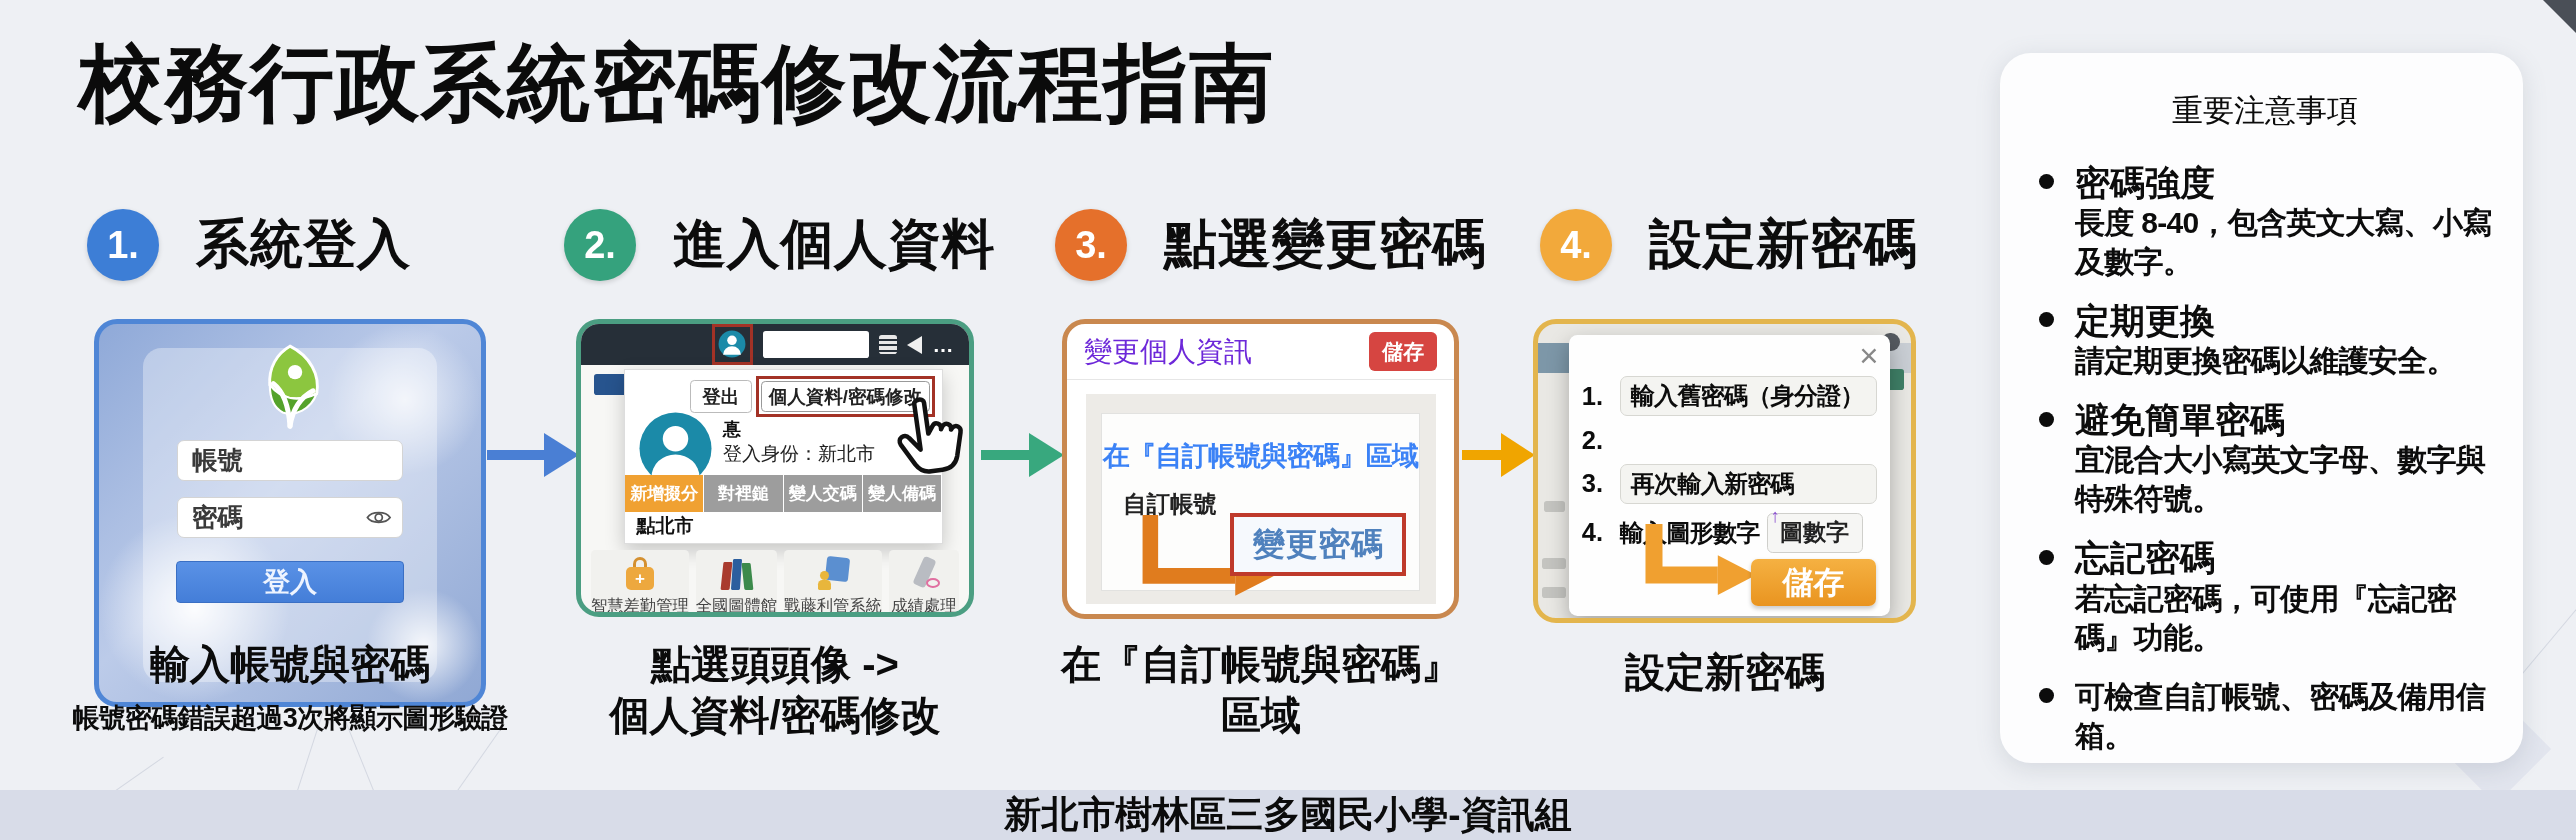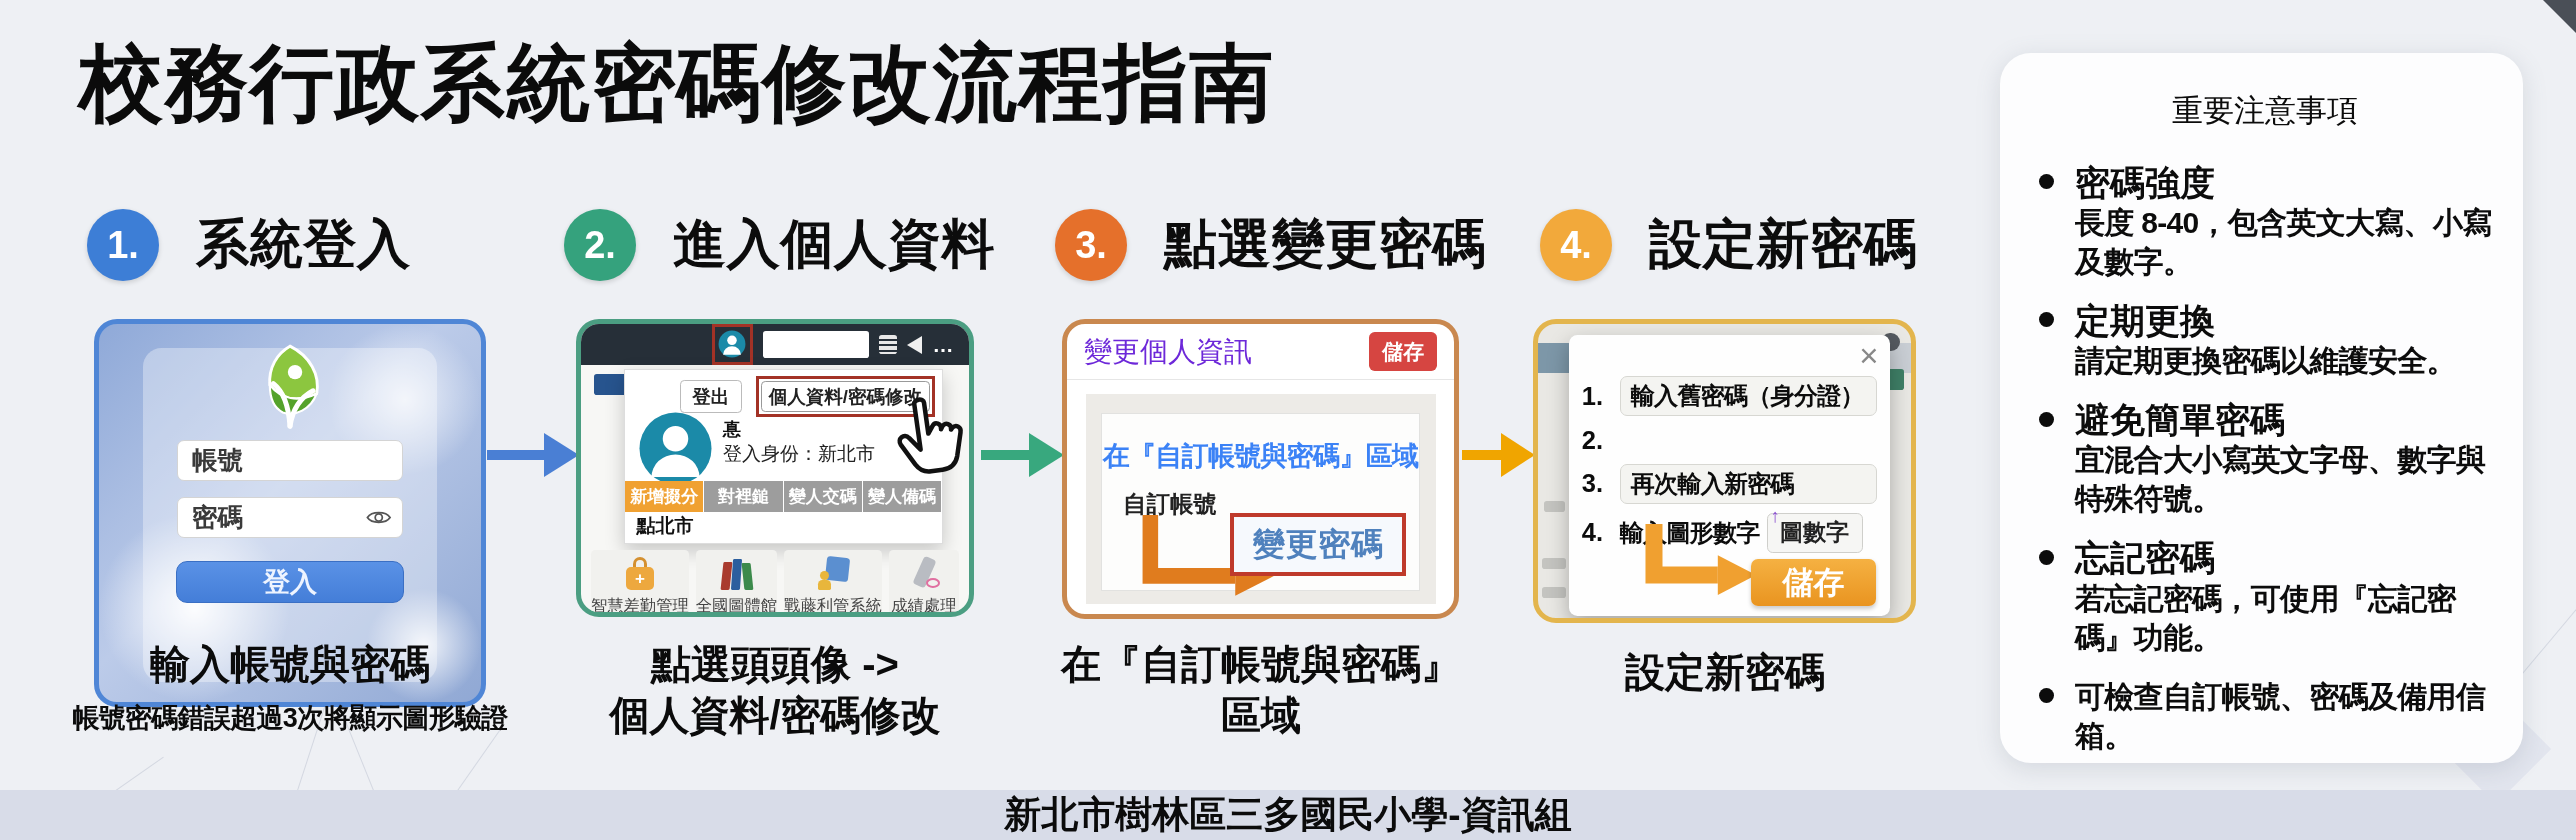--- a/index.html
+++ b/index.html
@@ -35,42 +35,42 @@
       radial-gradient(closest-side at 25% 75%, rgba(255,255,255,.95), rgba(255,255,255,0)),
       radial-gradient(closest-side at 80% 20%, rgba(255,255,255,.75), rgba(255,255,255,0)),
       radial-gradient(closest-side at 85% 85%, rgba(255,255,255,.85), rgba(255,255,255,0)),
       linear-gradient(135deg,#8fa9d8,#bccbe9 45%,#90a8d4);}
   .login-panel{position:absolute;left:44px;right:44px;top:24px;bottom:20px;background:rgba(255,255,255,.35);border-radius:18.5px;}
   .leaf-logo{position:absolute;left:50%;top:-4.3px;transform:translateX(-50%);}
   .login-row{position:absolute;left:50%;transform:translateX(-50%);width:226px;}
   .login-input{box-sizing:border-box;width:100%;height:41px;background:#fff;border:1.4px solid #d4d4d4;border-radius:7px;font-size:25.5px;font-weight:700;color:#3a3a3a;padding:0 14px;font-family:inherit;}
   .login-input::placeholder{color:#3a3a3a;opacity:1;}
   .eye{position:absolute;right:11.4px;top:8.5px;}
-  .login-btn{position:absolute;left:50%;transform:translateX(-50%);width:226px;height:40px;background:linear-gradient(#5a92e6,#447ed8);border:1.4px solid #3a6fc4;border-radius:11px;color:#eef4ff;font-size:27px;font-weight:700;display:flex;align-items:center;justify-content:center;text-align:center;}
+  .login-btn{position:absolute;left:50%;transform:translateX(-50%);width:226px;height:40px;background:linear-gradient(#5a92e6,#447ed8);border:1.4px solid #3a6fc4;border-radius:4px;color:#eef4ff;font-size:27px;font-weight:700;display:flex;align-items:center;justify-content:center;text-align:center;}
 
   
   .card2{left:576px;width:398px;height:298px;border:5px solid #4b9e82;background:#f7f7f5;overflow:hidden;}
   .portal-header{position:absolute;left:0;right:0;top:0;height:41px;background:#262f38;display:flex;align-items:center;justify-content:flex-end;gap:10px;padding-right:15.6px;}
   .avatar-box{width:35px;height:35px;border:3.5px solid #a33226;display:flex;align-items:center;justify-content:center;background:#262f38;}
   .search-box{width:106px;height:27px;background:#fff;border-radius:2.8px;}
   .hd-ic{width:18.5px;height:18.5px;background:#e8e8e8;border-radius:2.8px;}
   .hd-ic.lines{background:repeating-linear-gradient(#e8e8e8 0 3.5px,#262f38 3.5px 5.7px);}
   .hd-horn{width:0;height:0;border-top:9.2px solid transparent;border-bottom:9.2px solid transparent;border-right:15.6px solid #f0f0f0;}
   .hd-dots{color:#fff;font-size:21px;font-weight:900;line-height:14px;}
   .frag-blue{position:absolute;left:12.8px;top:50px;width:40px;height:21px;background:#27548e;border-radius:2.8px;}
   .frag-blue2{position:absolute;left:57px;top:50px;width:24px;height:21px;background:#3b6aa5;border-radius:2.8px;}
   .dropdown{position:absolute;left:43px;top:45px;width:317px;height:173px;background:#fff;border:0.7px solid #ddd;box-shadow:0 7px 18.5px rgba(0,0,0,.2);}
-  .dd-toprow{position:absolute;right:7px;top:5.7px;display:flex;align-items:center;gap:14px;}
+  .dd-toprow{position:absolute;right:7px;top:5.7px;display:flex;align-items:center;gap:4px;}
   .logout-btn{border:1.4px solid #bbb;border-radius:4.3px;padding:2.8px 11.4px;font-size:18.5px;font-weight:700;color:#222;background:#fff;}
   .menu-red-wrap{border:3.5px solid #a33226;padding:2.1px;background:#fff;}
   .menu-btn{border:1.4px solid #999;border-radius:4.3px;padding:2.1px 7px;font-size:18.5px;font-weight:700;color:#222;background:#fff;white-space:nowrap;}
   .dd-avatar{position:absolute;left:12.8px;top:41px;}
   .dd-name{position:absolute;left:98px;top:47px;font-size:18px;font-weight:800;color:#111;}
   .dd-ident{position:absolute;left:98px;top:71px;font-size:19px;color:#222;}
-  .dd-tabs{position:absolute;left:0;right:0;bottom:31px;height:31px;display:flex;justify-content:flex-end;}
+  .dd-tabs{position:absolute;left:0;right:0;bottom:31px;height:37px;display:flex;justify-content:flex-end;}
   .dd-tab{flex:1;display:flex;align-items:center;justify-content:center;font-size:17px;font-weight:700;color:#fff;background:#9d9d9d;border-right:1.4px solid #fff;}
   .dd-tab.active{background:#f0a132;}
   .dd-hint{position:absolute;left:11.4px;bottom:4.3px;font-size:19px;font-weight:700;color:#111;}
   .app-grid{position:absolute;left:10px;right:10px;top:226px;display:grid;grid-template-columns:repeat(4,1fr);gap:7px;}
   .app-tile{height:74px;background:#f1f1ee;border-radius:4.3px;display:flex;flex-direction:column;align-items:center;justify-content:center;gap:4.3px;}
   .app-label{font-size:16.3px;color:#444;white-space:nowrap;}
   .ic{width:35px;height:33px;position:relative;}
   .ic-bag .b{position:absolute;left:3.5px;bottom:0;width:28px;height:23px;background:#eda83e;border-radius:5px;}
   .ic-bag .h{position:absolute;left:10.6px;top:0;width:14px;height:10px;border:3.5px solid #d49030;border-bottom:none;border-radius:7px 7px 0 0;box-sizing:border-box;}
   .ic-bag .p{position:absolute;left:0;right:0;bottom:1.4px;text-align:center;color:#fff;font-size:17px;font-weight:900;}

